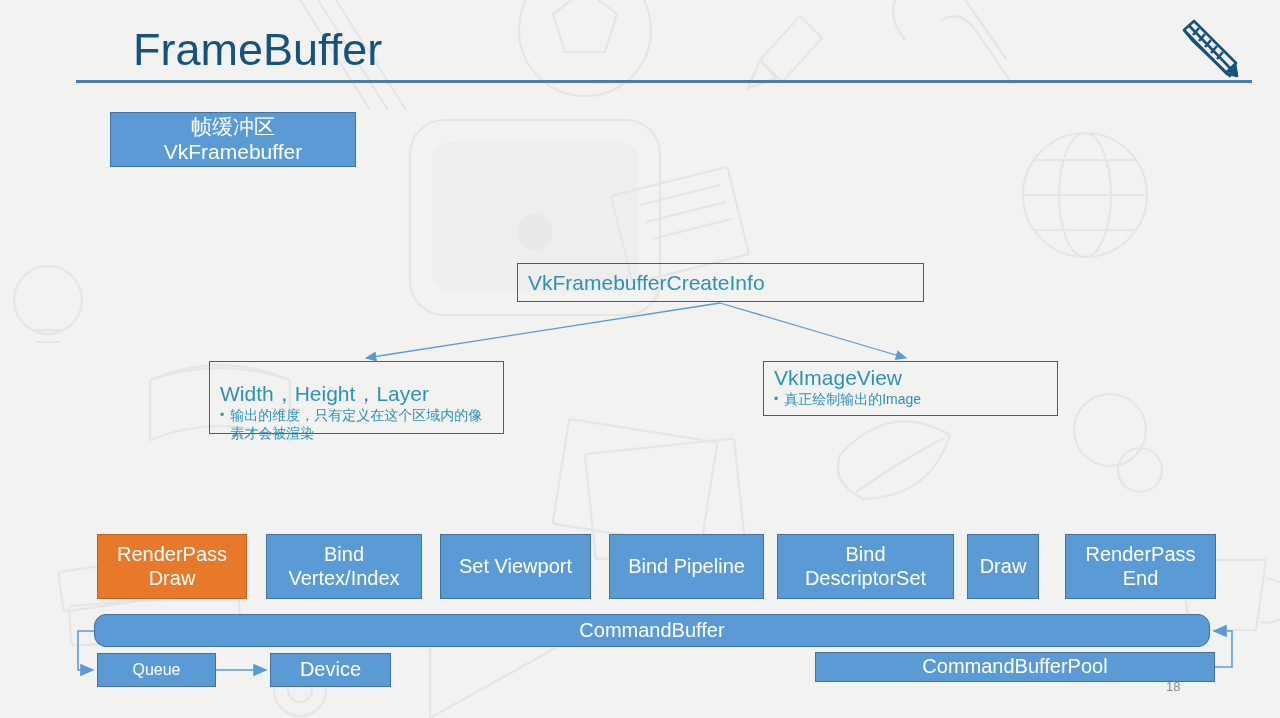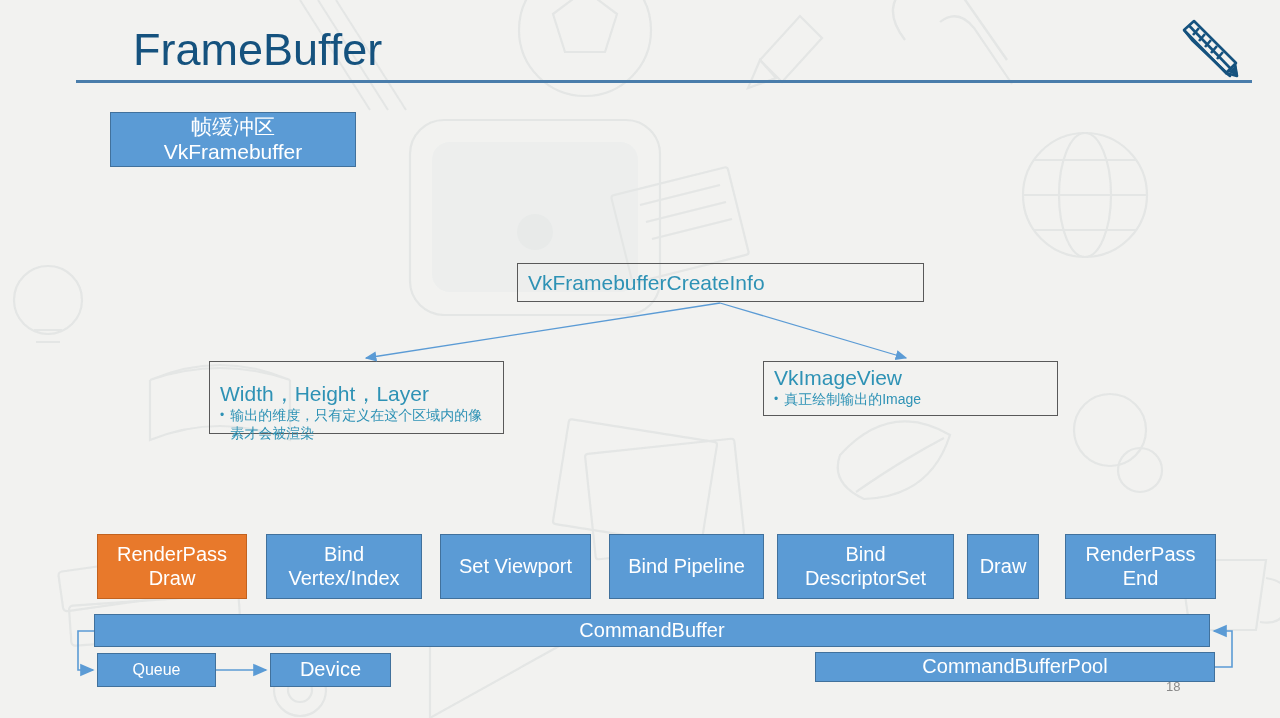--- a/index.html
+++ b/index.html
@@ -146,20 +146,21 @@
     height: 65px;
     font-size: 20px;
   }
 
   
   #commandbuffer-bar {
     left: 94px; top: 614px;
     width: 1116px; height: 33px;
     font-size: 20px;
     justify-content: center;
+    border-radius: 12px;
   }
   #pool-bar {
     left: 815px; top: 652px;
     width: 400px; height: 30px;
     font-size: 20px;
     text-align: center;
   }
   #queue-box {
     left: 97px; top: 653px;
     width: 119px; height: 34px;

